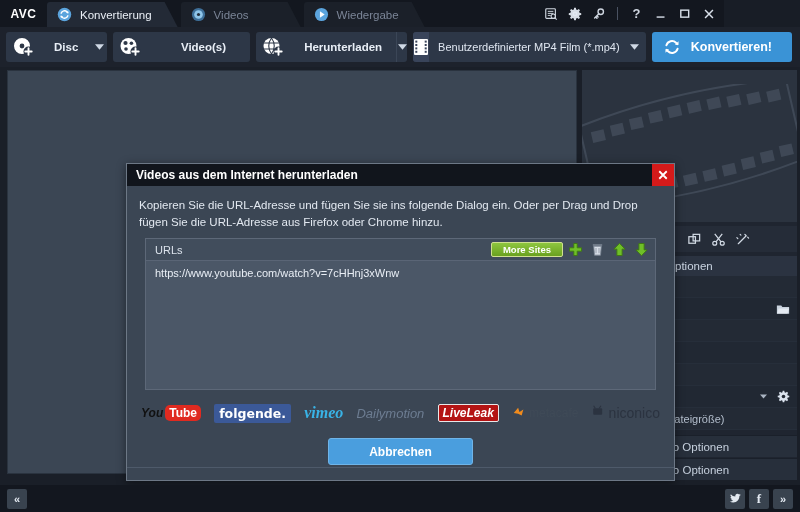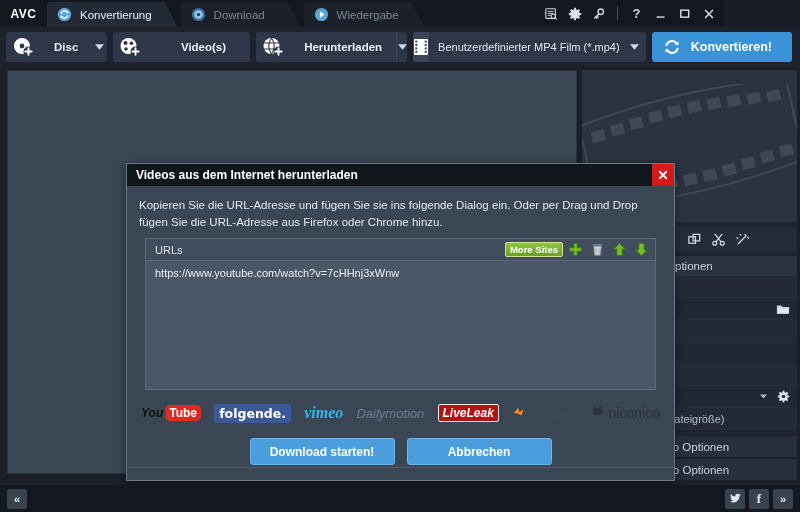--- a/index.html
+++ b/index.html
@@ -268,21 +268,21 @@
   }
   .urlhead {
     height: 22px; background: #414d5c;
     display: flex; align-items: center;
     padding: 0 4px 0 9px;
     border-bottom: 1px solid #5a6576;
   }
   .urlhead-label { color: #dbe2eb; font-size: 11px; }
   .more-sites {
     margin-left: auto;
-    height: 15px; padding: 0 4px;
+    height: 15px; padding: 0 11px;
     background: linear-gradient(#8dc63f,#6aa11f);
     border: 1px solid #cfe08f;
     border-radius: 2px;
     display: flex; align-items: center;
     color: #ffffff; font-size: 9.5px; font-weight: bold;
   }
   .url-act { width: 20px; height: 20px; display:flex; align-items:center; justify-content:center; margin-left: 2px; }
   .urlbody { padding: 6px 9px; }
   .urlitem { color: #e9eef5; font-size: 11px; }
 
@@ -349,21 +349,21 @@
       </div>
 
       <div class="tab">
         <span class="ticon">
           <svg width="15" height="15" viewBox="0 0 16 16">
             <circle cx="8" cy="8" r="7" fill="#3e6f99"></circle>
             <circle cx="8" cy="8" r="4.6" fill="#8fc6ea"></circle>
             <circle cx="8" cy="8" r="1.7" fill="#23303f"></circle>
           </svg>
         </span>
-        <span class="tlabel">Download</span>
+        <span class="tlabel">Videos</span>
       </div>
 
       <div class="tab">
         <span class="ticon">
           <svg width="15" height="15" viewBox="0 0 16 16">
             <circle cx="8" cy="8" r="7" fill="#5ba4dd"></circle>
             <path d="M6.3 4.6 11.4 8l-5.1 3.4z" fill="#ffffff"></path>
           </svg>
         </span>
         <span class="tlabel">Wiedergabe</span>
@@ -678,21 +678,20 @@
             <svg width="13" height="13" viewBox="0 0 16 16">
               <path d="M4 4 2 1M9 4l2-3" stroke="#2b3340" stroke-width="1.3"></path>
               <rect x="1.5" y="4" width="11" height="8" rx="1.2" fill="#2b3340"></rect>
             </svg>
           </span>
           <span>niconico</span>
         </div>
       </div>
 
       <div class="modal-actions">
-        <div class="mbtn">Download starten!</div>
         <div class="mbtn">Abbrechen</div>
       </div>
 
       <div class="modal-footline"></div>
     </div>
   </div>
 
   <div class="bottombar">
     <div class="sqbtn">«</div>
     <div class="bright">

